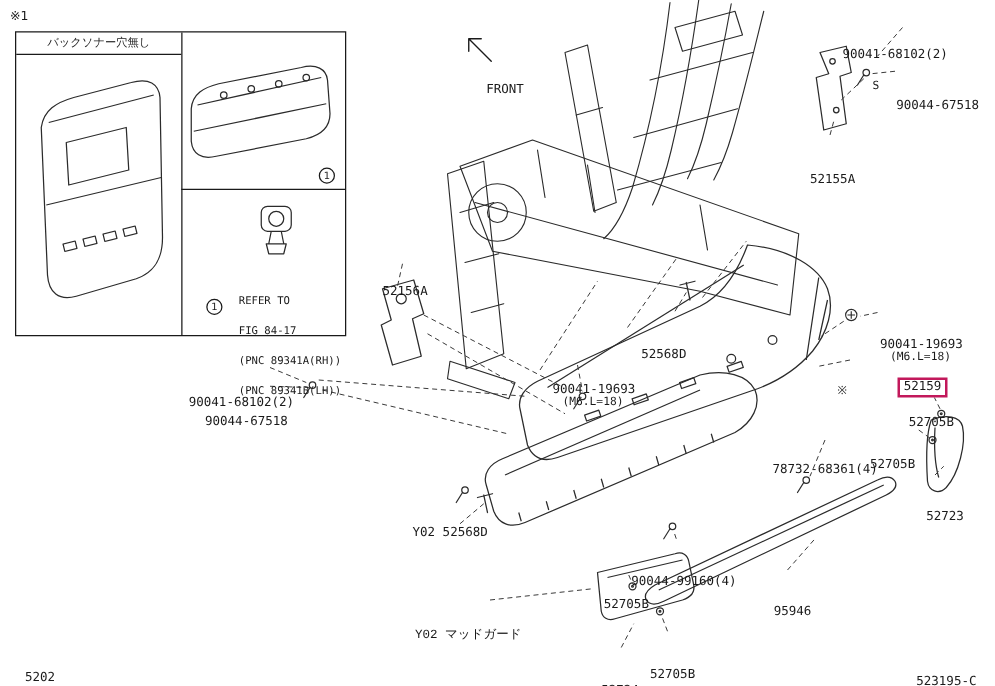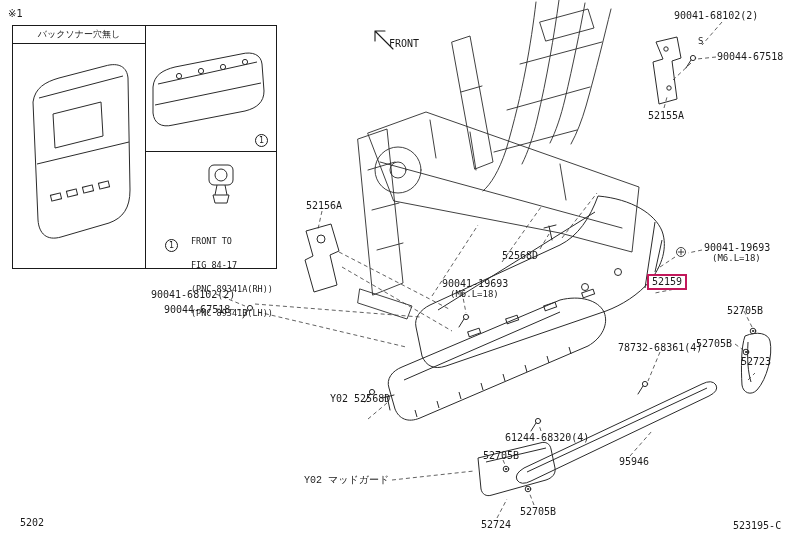--- a/index.html
+++ b/index.html
@@ -4,27 +4,27 @@
 <style>
   html,body{margin:0;padding:0;background:#e8e8e8;}
   #stage{
     position:relative;width:796px;height:549px;background:#fff;overflow:hidden;
     font-family:"DejaVu Sans Mono","Liberation Mono",monospace;color:#1a1a1a;
   }
   #artwork{position:absolute;left:0;top:0;z-index:1;}
   .layer{position:absolute;inset:0;z-index:2;}
   .lbl{
     position:absolute;font-size:10px;line-height:12px;white-space:nowrap;
-    color:#1a1a1a;letter-spacing:0;
+    color:#1a1a1a;letter-spacing:0;margin-top:28px;
   }
   .lbl.sm{font-size:9px;line-height:10px;}
   .lbl.hl{
     border:2px solid #c2185b;padding:0 3px;background:#fff;
   }
-  .corner{position:absolute;font-size:10px;}
+  .corner{position:absolute;font-size:10px;margin-top:20px;}
   .note{position:absolute;font-size:10px;font-family:"DejaVu Sans","Liberation Sans",sans-serif;}
   
   #legend{
     position:absolute;left:12px;top:25px;width:263px;height:242px;
     border:1px solid #1a1a1a;z-index:2;background:#fff;
   }
   .leg-col-l{position:absolute;left:0;top:0;width:132px;height:100%;border-right:1px solid #1a1a1a;}
   .leg-col-r{position:absolute;left:132px;top:0;right:0;height:100%;}
   .leg-hdr{
     height:17px;border-bottom:1px solid #1a1a1a;display:flex;align-items:center;justify-content:center;
@@ -225,54 +225,54 @@
         </svg>
         <span class="circled" style="position:absolute;right:8px;bottom:4px">1</span>
       </div>
       <div class="leg-cell-bottom">
         <svg width="50" height="52" viewBox="0 0 50 52" style="position:absolute;left:52px;top:6px" stroke="#2b2b2b" stroke-width="1" fill="none" stroke-linejoin="round">
           <rect x="12" y="8" width="24" height="20" rx="5"></rect>
           <circle cx="24" cy="18" r="6"></circle>
           <path d="M20,28 L18,38 M28,28 L30,38 M16,38 L32,38 L30,46 L18,46 Z"></path>
         </svg>
         <span class="circled" style="position:absolute;left:20px;top:88px">1</span>
-        <div class="refer"><span>FRONT TO</span><br>
+        <div class="refer"><span>REFER TO</span><br>
 <span>FIG 84-17</span><br>
 <span>(PNC 89341A(RH))</span><br>
 <span>(PNC 89341B(LH))</span></div>
       </div>
     </div>
   </div>
 
   <div class="layer">
     <div class="lbl" style="left:389px;top:38px">FRONT</div>
 
     <div class="lbl" style="left:674px;top:10px">90041-68102(2)</div>
     <div class="lbl sm" style="left:698px;top:36px">S</div>
     <div class="lbl" style="left:717px;top:51px">90044-67518</div>
     <div class="lbl" style="left:648px;top:110px">52155A</div>
     <div class="lbl" style="left:306px;top:200px">52156A</div>
-    <div class="lbl" style="left:502px;top:250px">52568D</div>
+    <div class="lbl" style="left:513px;top:250px">52568D</div>
     <div class="lbl" style="left:704px;top:242px">90041-19693</div>
     <div class="lbl sm" style="left:712px;top:253px">(M6.L=18)</div>
     <div class="lbl sm" style="left:670px;top:280px">※</div>
-    <div class="lbl hl" style="left: 647px; top: 274px; border-color: rgb(194, 24, 91);">52159</div>
+    <div class="lbl hl" style="left: 718px; top: 274px; border-color: rgb(194, 24, 91);">52159</div>
     <div class="lbl" style="left:727px;top:305px">52705B</div>
     <div class="lbl" style="left:618px;top:342px">78732-68361(4)</div>
     <div class="lbl" style="left:696px;top:338px">52705B</div>
-    <div class="lbl" style="left:741px;top:356px">52723</div>
+    <div class="lbl" style="left:741px;top:380px">52723</div>
     <div class="lbl" style="left:151px;top:289px">90041-68102(2)</div>
     <div class="lbl" style="left:164px;top:304px">90044-67518</div>
     <div class="lbl" style="left:442px;top:278px">90041-19693</div>
     <div class="lbl sm" style="left:450px;top:289px">(M6.L=18)</div>
     <div class="lbl" style="left:330px;top:393px">Y02 52568D</div>
-    <div class="lbl" style="left:505px;top:432px">61244-68320(4)</div>
+    <div class="lbl" style="left:505px;top:432px">90044-99160(4)</div>
     <div class="lbl" style="left:619px;top:456px">95946</div>
     <div class="lbl" style="left:483px;top:450px">52705B</div>
-    <div class="lbl jp" style="left:304px;top:475px">Y02 マッドガード</div>
+    <div class="lbl jp" style="left:332px;top:475px">Y02 マッドガード</div>
     <div class="lbl" style="left:520px;top:506px">52705B</div>
     <div class="lbl" style="left:481px;top:519px">52724</div>
 
     <div class="corner" style="left:20px;top:517px">5202</div>
     <div class="corner" style="left:733px;top:520px">523195-C</div>
   </div>
 
 </div>
 
 </body></html>

